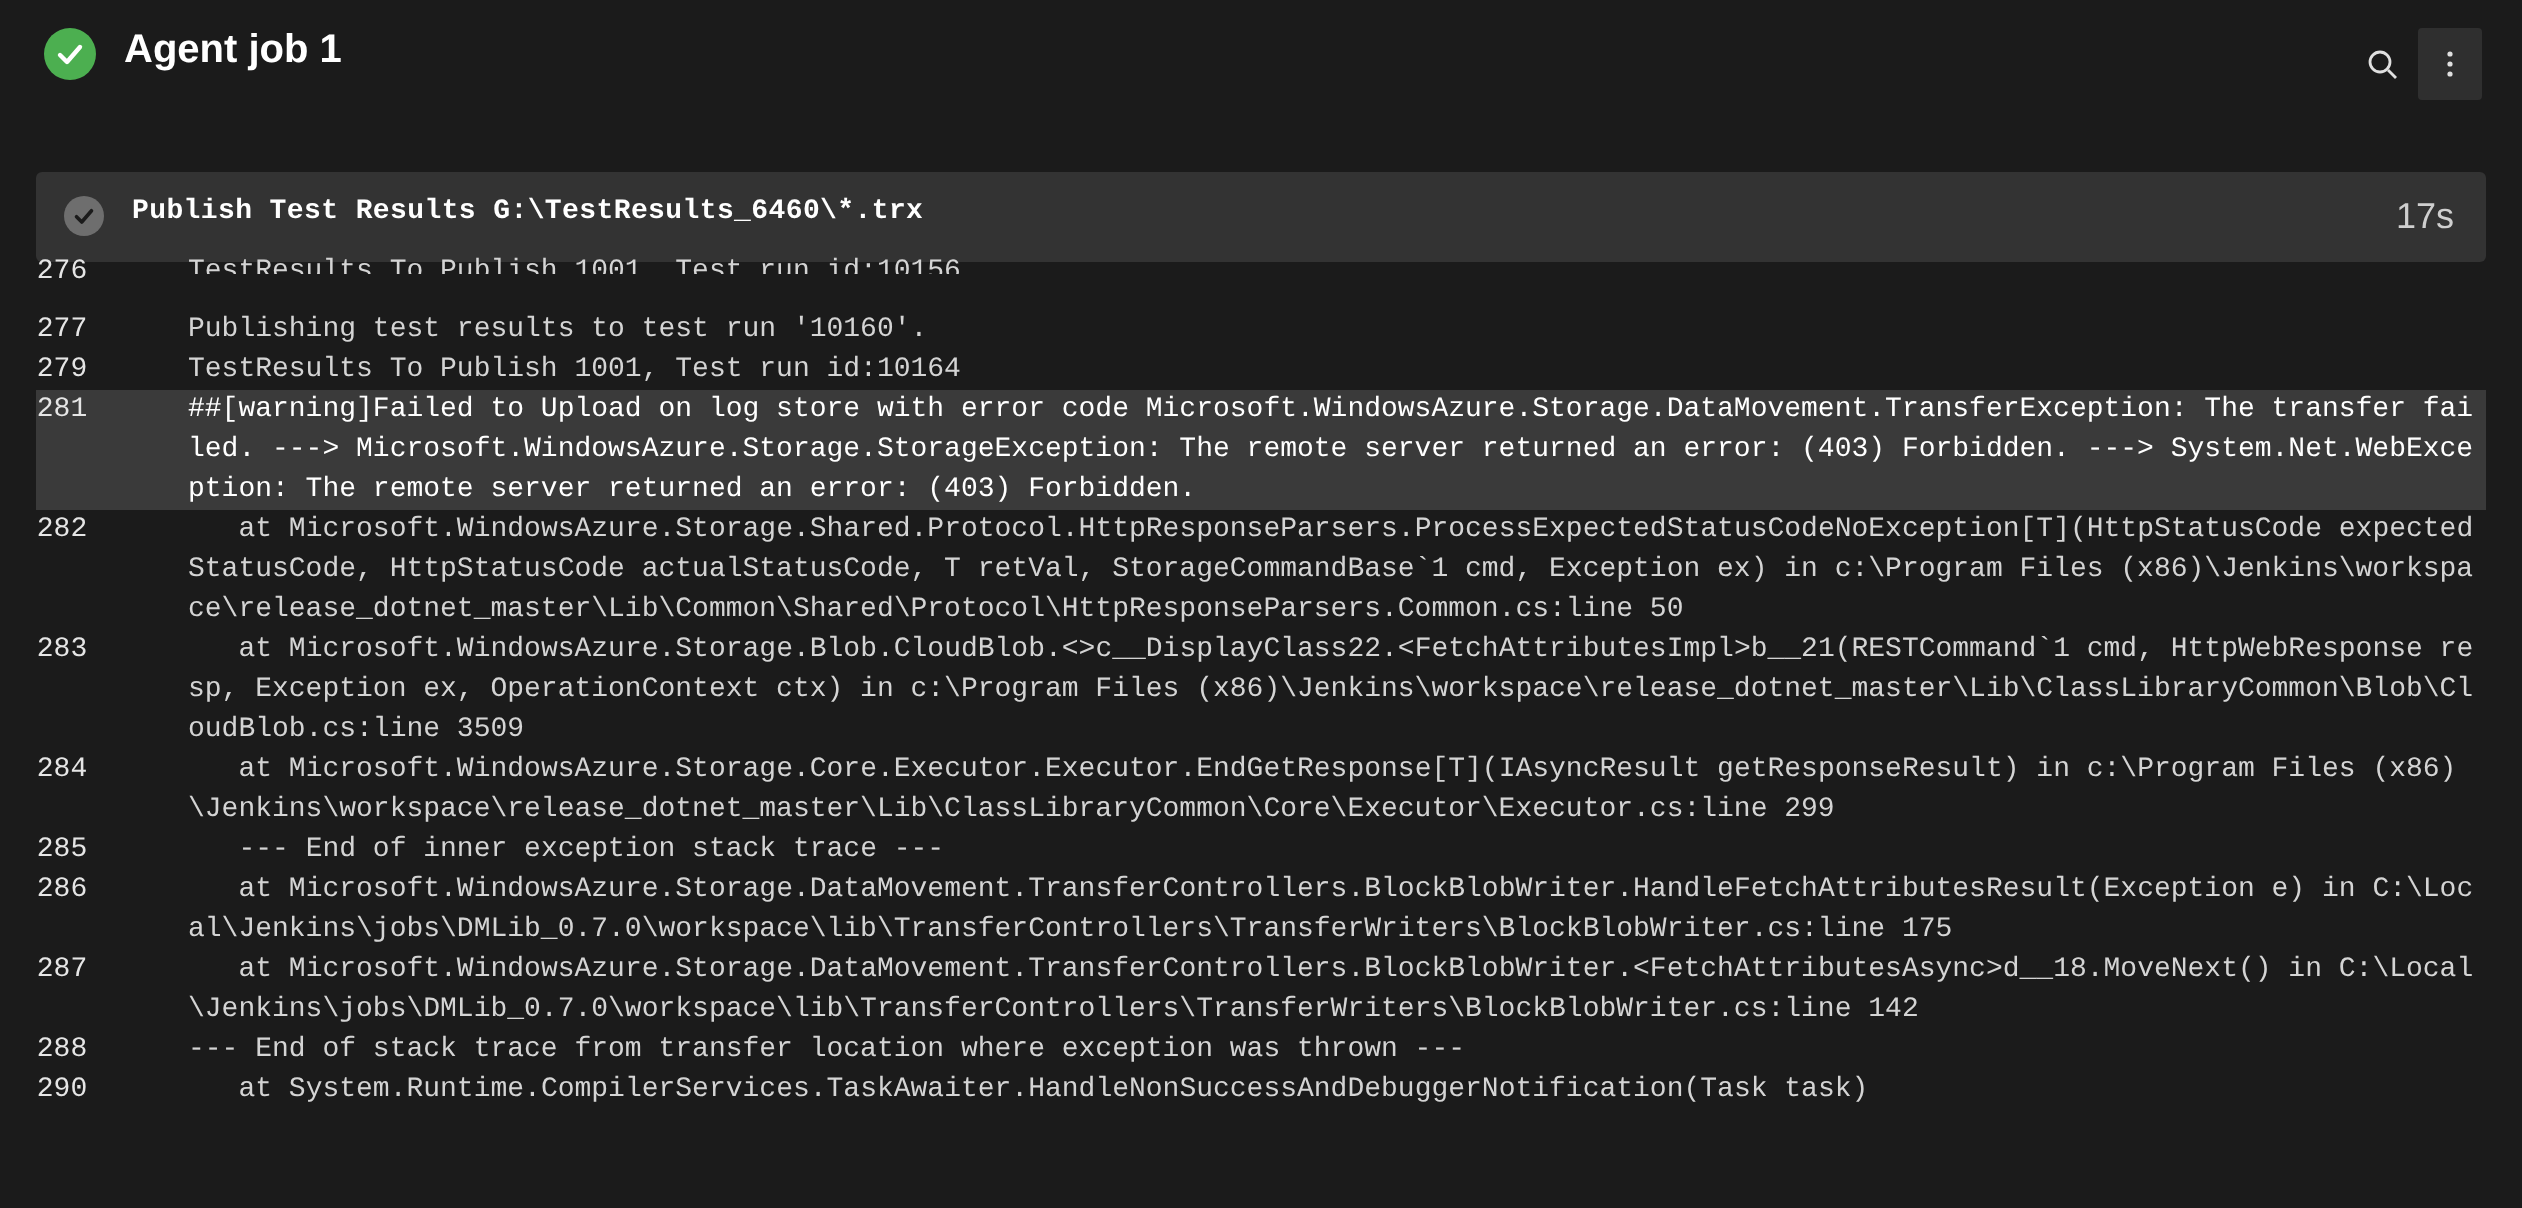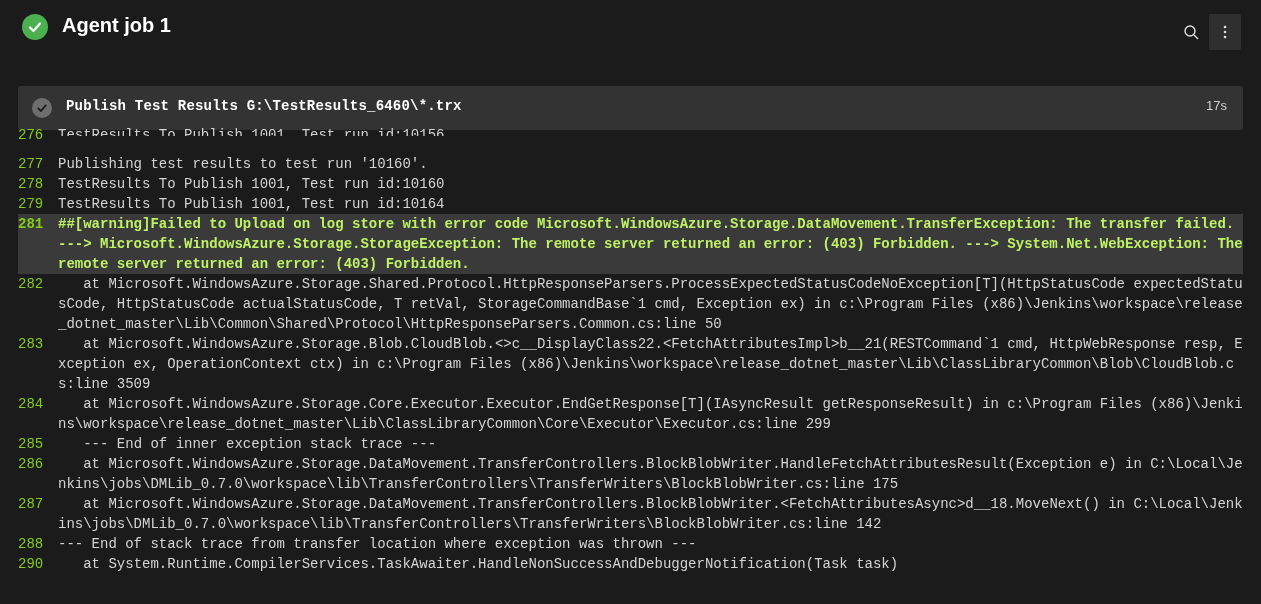--- a/index.html
+++ b/index.html
@@ -69,54 +69,54 @@
     border-radius: 50%;
     background: #6e6e6e;
     display: flex;
     align-items: center;
     justify-content: center;
     margin-right: 14px;
     flex-shrink: 0;
   }
   .step-status svg { width: 12px; height: 12px; }
   .step-label { flex: 1; font-weight: 600; letter-spacing: .2px; }
-  .step-time { color: #cfcfcf; font-family: "Segoe UI", Arial, sans-serif; font-size: 13px; }
+  .step-time { color: #cfcfcf; font-family: "Segoe UI", Arial, sans-serif; font-size: 18px; }
 
   .log {
     margin-top: 4px;
     padding: 0 18px 0 18px;
     font-family: Consolas, "Courier New", monospace;
     font-size: 14px;
     line-height: 20px;
   }
   .line {
     display: flex;
     align-items: flex-start;
   }
   .ln {
     width: 40px;
-    text-align: left;
-    color: #84cc16;
+    text-align: center;
+    color: #e5e5e5;
     padding-right: 14px;
     flex-shrink: 0;
     user-select: none;
   }
   .txt {
     flex: 1;
     white-space: pre-wrap;
     word-break: break-all;
     color: #d4d4d4;
+    margin-left: 36px;
   }
   .line.cut .ln { position: relative; top: -9px; }
   .line.cut .txt { margin-top: -9px; overflow: hidden; max-height: 11px; }
   .line.hl {
     background: #3a3a3a;
-    font-weight: bold;
-  }
-  .line.hl .txt { color: #bef264; }
+  }
+  .line.hl .txt { color: #ffffff; }
 </style>
 </head>
 <body>
 
 <div class="header">
   <div class="status-circle">
     <svg viewBox="0 0 16 16" fill="none" stroke="#ffffff" stroke-width="2.2" stroke-linecap="round" stroke-linejoin="round">
         <polyline points="3,8.5 6.5,12 13,4.5"></polyline>
       </svg>
   </div>
@@ -151,24 +151,20 @@
 <div class="log" id="log">
     <div class="line cut">
       <div class="ln">276</div>
       <div class="txt">TestResults To Publish 1001, Test run id:10156</div>
     </div>
     <div class="line">
       <div class="ln">277</div>
       <div class="txt">Publishing test results to test run '10160'.</div>
     </div>
     <div class="line">
-      <div class="ln">278</div>
-      <div class="txt">TestResults To Publish 1001, Test run id:10160</div>
-    </div>
-    <div class="line">
       <div class="ln">279</div>
       <div class="txt">TestResults To Publish 1001, Test run id:10164</div>
     </div>
     <div class="line hl">
       <div class="ln">281</div>
       <div class="txt">##[warning]Failed to Upload on log store with error code Microsoft.WindowsAzure.Storage.DataMovement.TransferException: The transfer failed. ---&gt; Microsoft.WindowsAzure.Storage.StorageException: The remote server returned an error: (403) Forbidden. ---&gt; System.Net.WebException: The remote server returned an error: (403) Forbidden.</div>
     </div>
     <div class="line">
       <div class="ln">282</div>
       <div class="txt">   at Microsoft.WindowsAzure.Storage.Shared.Protocol.HttpResponseParsers.ProcessExpectedStatusCodeNoException[T](HttpStatusCode expectedStatusCode, HttpStatusCode actualStatusCode, T retVal, StorageCommandBase`1 cmd, Exception ex) in c:\Program Files (x86)\Jenkins\workspace\release_dotnet_master\Lib\Common\Shared\Protocol\HttpResponseParsers.Common.cs:line 50</div>

